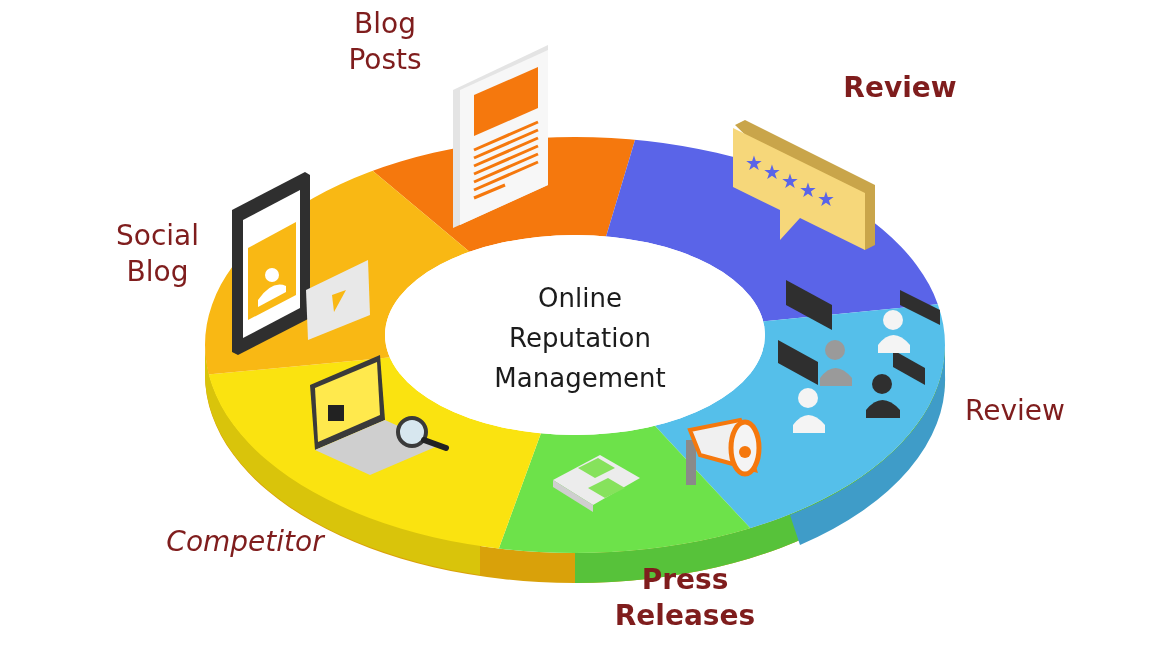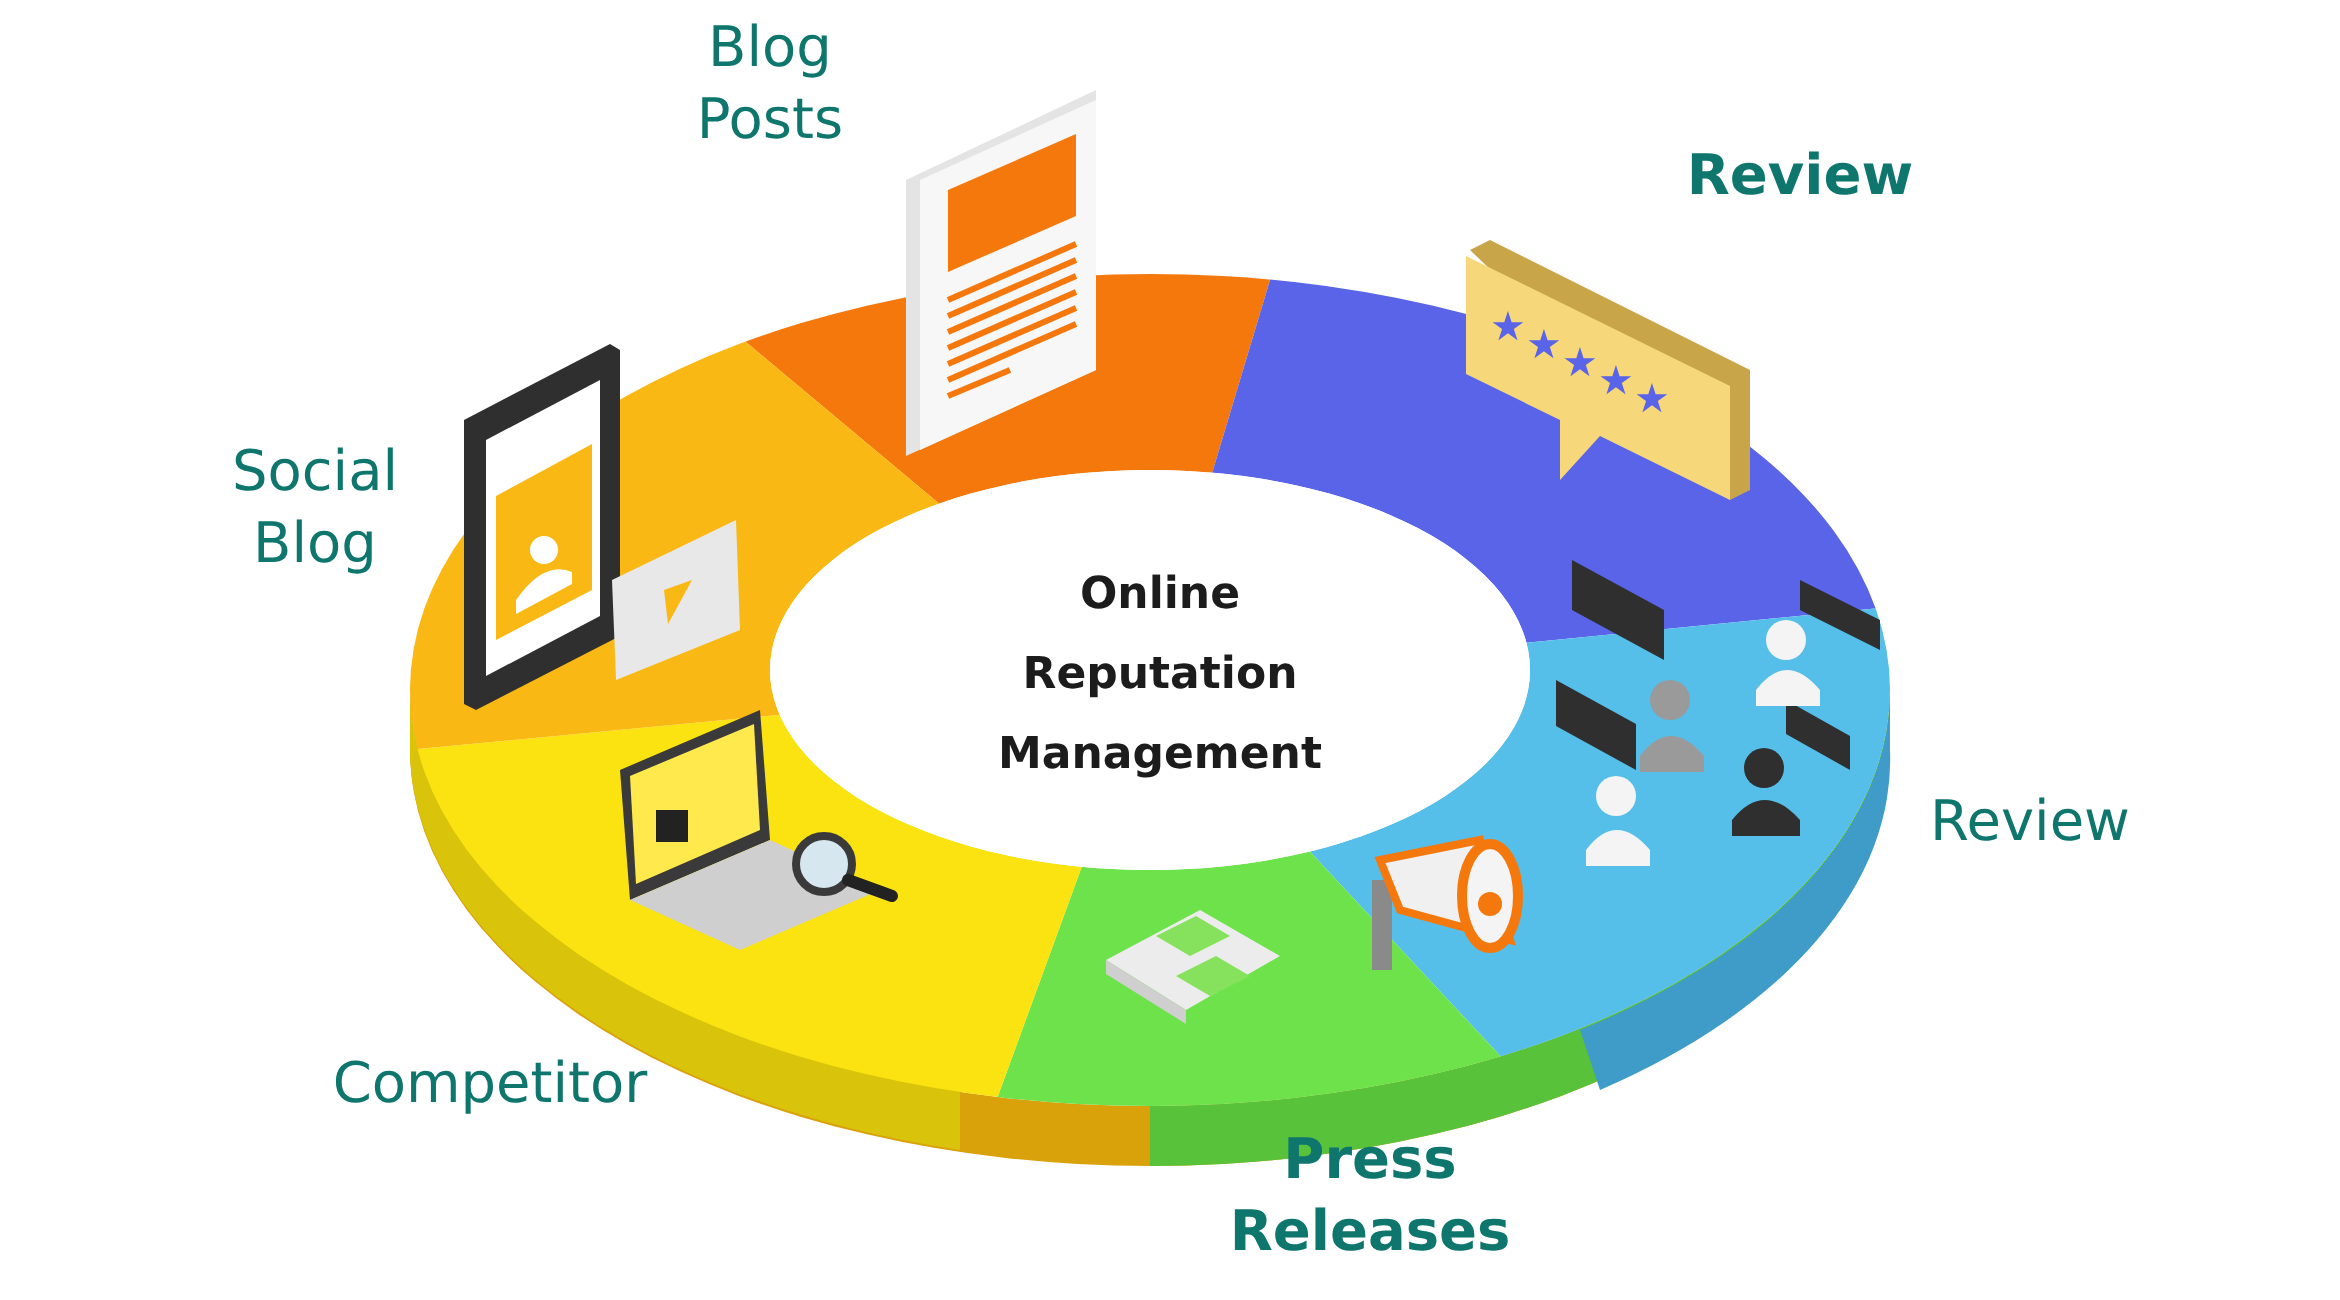--- a/index.html
+++ b/index.html
@@ -1,19 +1,19 @@
 <!DOCTYPE html>
 <html><head>
 <meta charset="utf-8">
 <style>
   html,body{margin:0;padding:0;background:#ffffff;}
   body{width:1170px;height:650px;position:relative;overflow:hidden;font-family:"DejaVu Sans","Liberation Sans",sans-serif;color:#1e1e1e;}
   svg{position:absolute;left:0;top:0;}
-  .label{position:absolute;font-size:28px;line-height:36px;text-align:center;color:#0f766e;}
-  .center-title{position:absolute;left:420px;top:278px;width:320px;text-align:center;font-size:22px;line-height:40px;color:#1c1c1c;font-weight:bold;}
+  .label{position:absolute;font-size:28px;line-height:36px;text-align:center;color:#7f1d1d;}
+  .center-title{position:absolute;left:420px;top:278px;width:320px;text-align:center;font-size:26px;line-height:40px;color:#1c1c1c;}
 </style>
 </head>
 <body>
 
 <svg width="1170" height="650" viewBox="0 0 1170 650">
   <defs>
     <clipPath id="ringClip">
       <path fill-rule="evenodd" d="M 205 345 A 370 208 0 1 0 945 345 A 370 208 0 1 0 205 345 Z M 385 335 A 190 100 0 1 1 765 335 A 190 100 0 1 1 385 335 Z"></path>
     </clipPath>
   </defs>
@@ -122,19 +122,19 @@
 <div class="label" style="left:835px;top:70px;width:130px;font-weight:bold;">
   <div>Review</div>
 </div>
 <div class="label" style="left:955px;top:393px;width:120px;">
   <div>Review</div>
 </div>
 <div class="label" style="left:605px;top:562px;width:160px;font-weight:bold;">
   <div>Press</div>
   <div>Releases</div>
 </div>
-<div class="label" style="left:145px;top:524px;width:200px;">
+<div class="label" style="left:145px;top:524px;width:200px;font-style:italic;">
   <div>Competitor</div>
 </div>
 <div class="label" style="left:100px;top:218px;width:115px;">
   <div>Social</div>
   <div>Blog</div>
 </div>
 
 </body></html>

